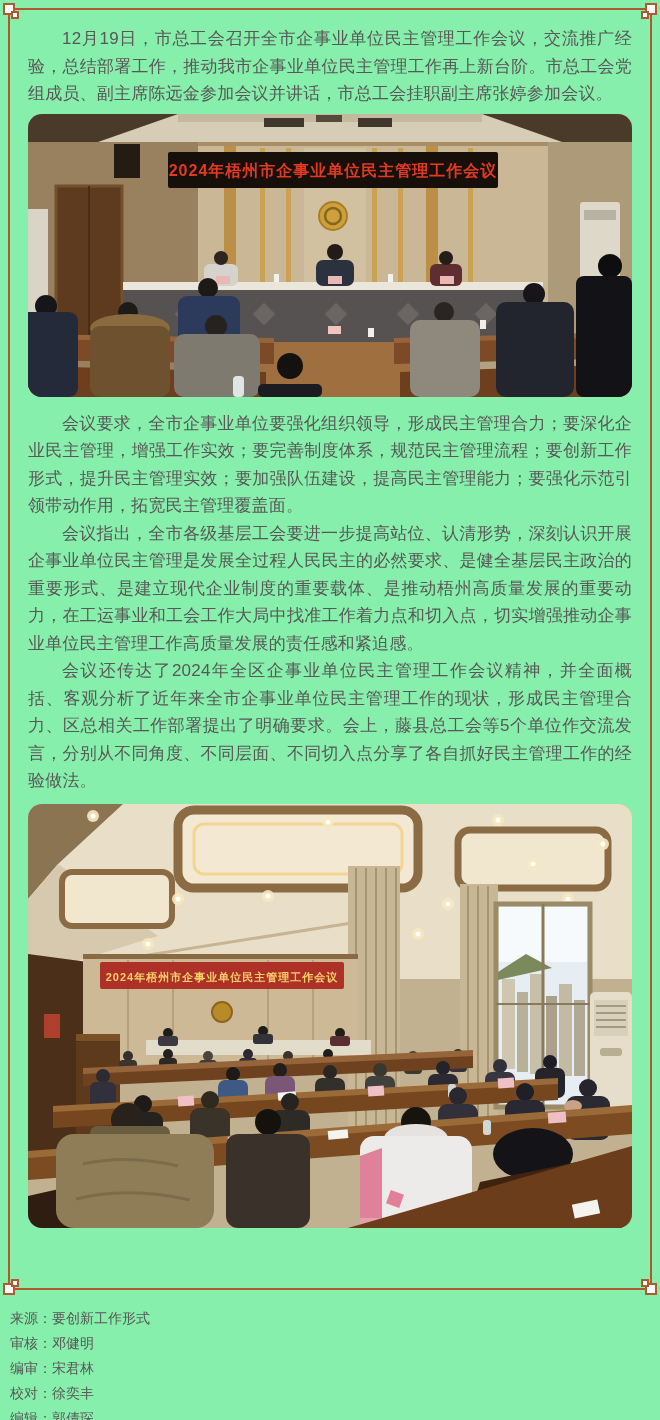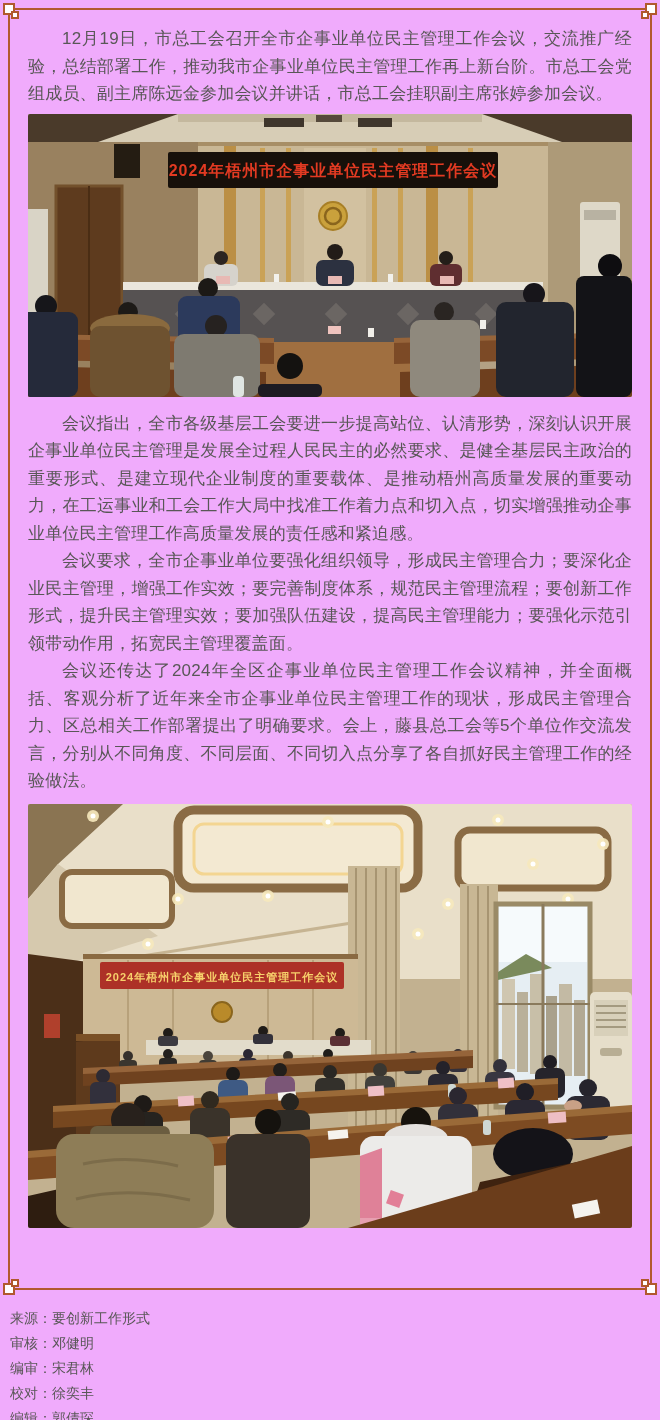--- a/index.html
+++ b/index.html
@@ -1,39 +1,39 @@
 <!DOCTYPE html>
 <html><head>
 <meta charset="utf-8">
 <style>
   html,body { margin:0; padding:0; background:#ffffff; }
   .page {
     position:relative; width:660px; height:1420px; overflow:hidden;
-    background:#f0abfc;
+    background:#86efac;
     font-family:"Liberation Sans","DejaVu Sans",sans-serif;
   }
   .frame {
     position:absolute; left:8px; top:8px; width:644px; height:1282px;
     border:2px solid #b1582e; box-sizing:border-box;
     padding:15px 18px 0 18px;
   }
   .corner { position:absolute; width:16px; height:16px; pointer-events:none; }
   .corner i { position:absolute; display:block; background:#ffffff; border:2px solid #b1582e; }
   .corner .big   { left:0; top:0; width:8px; height:8px; }
   .corner .small { left:8px; top:8px; width:4px; height:4px; }
   .corner.tl { left:-7px; top:-7px; }
   .corner.tr { right:-7px; top:-7px; transform:scaleX(-1); }
   .corner.bl { left:-7px; bottom:-7px; transform:scaleY(-1); }
   .corner.br { right:-7px; bottom:-7px; transform:scale(-1,-1); }
 
   .article p {
     margin:0; font-size:17px; line-height:27.5px; color:#595757;
     text-align:justify; text-indent:2em; letter-spacing:0.2px;
   }
-  figure.photo { margin:6px 0 13px 0; width:604px; border-radius:2px; overflow:hidden; }
+  figure.photo { margin:6px 0 13px 0; width:604px; border-radius:14px; overflow:hidden; }
   figure.photo svg { display:block; width:100%; }
   figure.photo.second { margin:9px 0 11px 0; }
 
   .credits {
     position:absolute; left:10px; top:1306px;
     font-size:14px; line-height:25px; color:#595757;
   }
   .credits div { white-space:pre; }
 </style>
 </head>
@@ -170,22 +170,22 @@
             <rect x="382" y="206" width="70" height="77" rx="10" fill="#8f897d"></rect>
             <circle cx="506" cy="180" r="11" fill="#17151a"></circle>
             <rect x="468" y="188" width="78" height="95" rx="10" fill="#22252e"></rect>
             <circle cx="582" cy="152" r="12" fill="#0e0d10"></circle>
             <rect x="548" y="162" width="56" height="121" rx="8" fill="#131317"></rect>
             <rect x="205" y="262" width="11" height="21" rx="4" fill="#dfe5e2"></rect>
           </g>
         </svg>
       </figure>
 
+      <p>会议要求，全市企事业单位要强化组织领导，形成民主管理合力；要深化企业民主管理，增强工作实效；要完善制度体系，规范民主管理流程；要创新工作形式，提升民主管理实效；要加强队伍建设，提高民主管理能力；要强化示范引领带动作用，拓宽民主管理覆盖面。</p>
       <p>会议指出，全市各级基层工会要进一步提高站位、认清形势，深刻认识开展企事业单位民主管理是发展全过程人民民主的必然要求、是健全基层民主政治的重要形式、是建立现代企业制度的重要载体、是推动梧州高质量发展的重要动力，在工运事业和工会工作大局中找准工作着力点和切入点，切实增强推动企事业单位民主管理工作高质量发展的责任感和紧迫感。</p>
-      <p>会议要求，全市企事业单位要强化组织领导，形成民主管理合力；要深化企业民主管理，增强工作实效；要完善制度体系，规范民主管理流程；要创新工作形式，提升民主管理实效；要加强队伍建设，提高民主管理能力；要强化示范引领带动作用，拓宽民主管理覆盖面。</p>
       <p>会议还传达了2024年全区企事业单位民主管理工作会议精神，并全面概括、客观分析了近年来全市企事业单位民主管理工作的现状，形成民主管理合力、区总相关工作部署提出了明确要求。会上，藤县总工会等5个单位作交流发言，分别从不同角度、不同层面、不同切入点分享了各自抓好民主管理工作的经验做法。</p>
 
       <figure class="photo second">
         <svg viewBox="0 0 604 424" width="604" height="424" preserveAspectRatio="none">
           <rect width="604" height="424" fill="#c2b190"></rect>
 
           <g>
             <rect x="0" y="0" width="604" height="175" fill="#e9dfc9"></rect>
             <polygon points="0,0 95,0 30,60 0,95" fill="#8a7452"></polygon>
             <polygon points="0,95 30,60 130,132 0,172" fill="#d6c9ae"></polygon>

